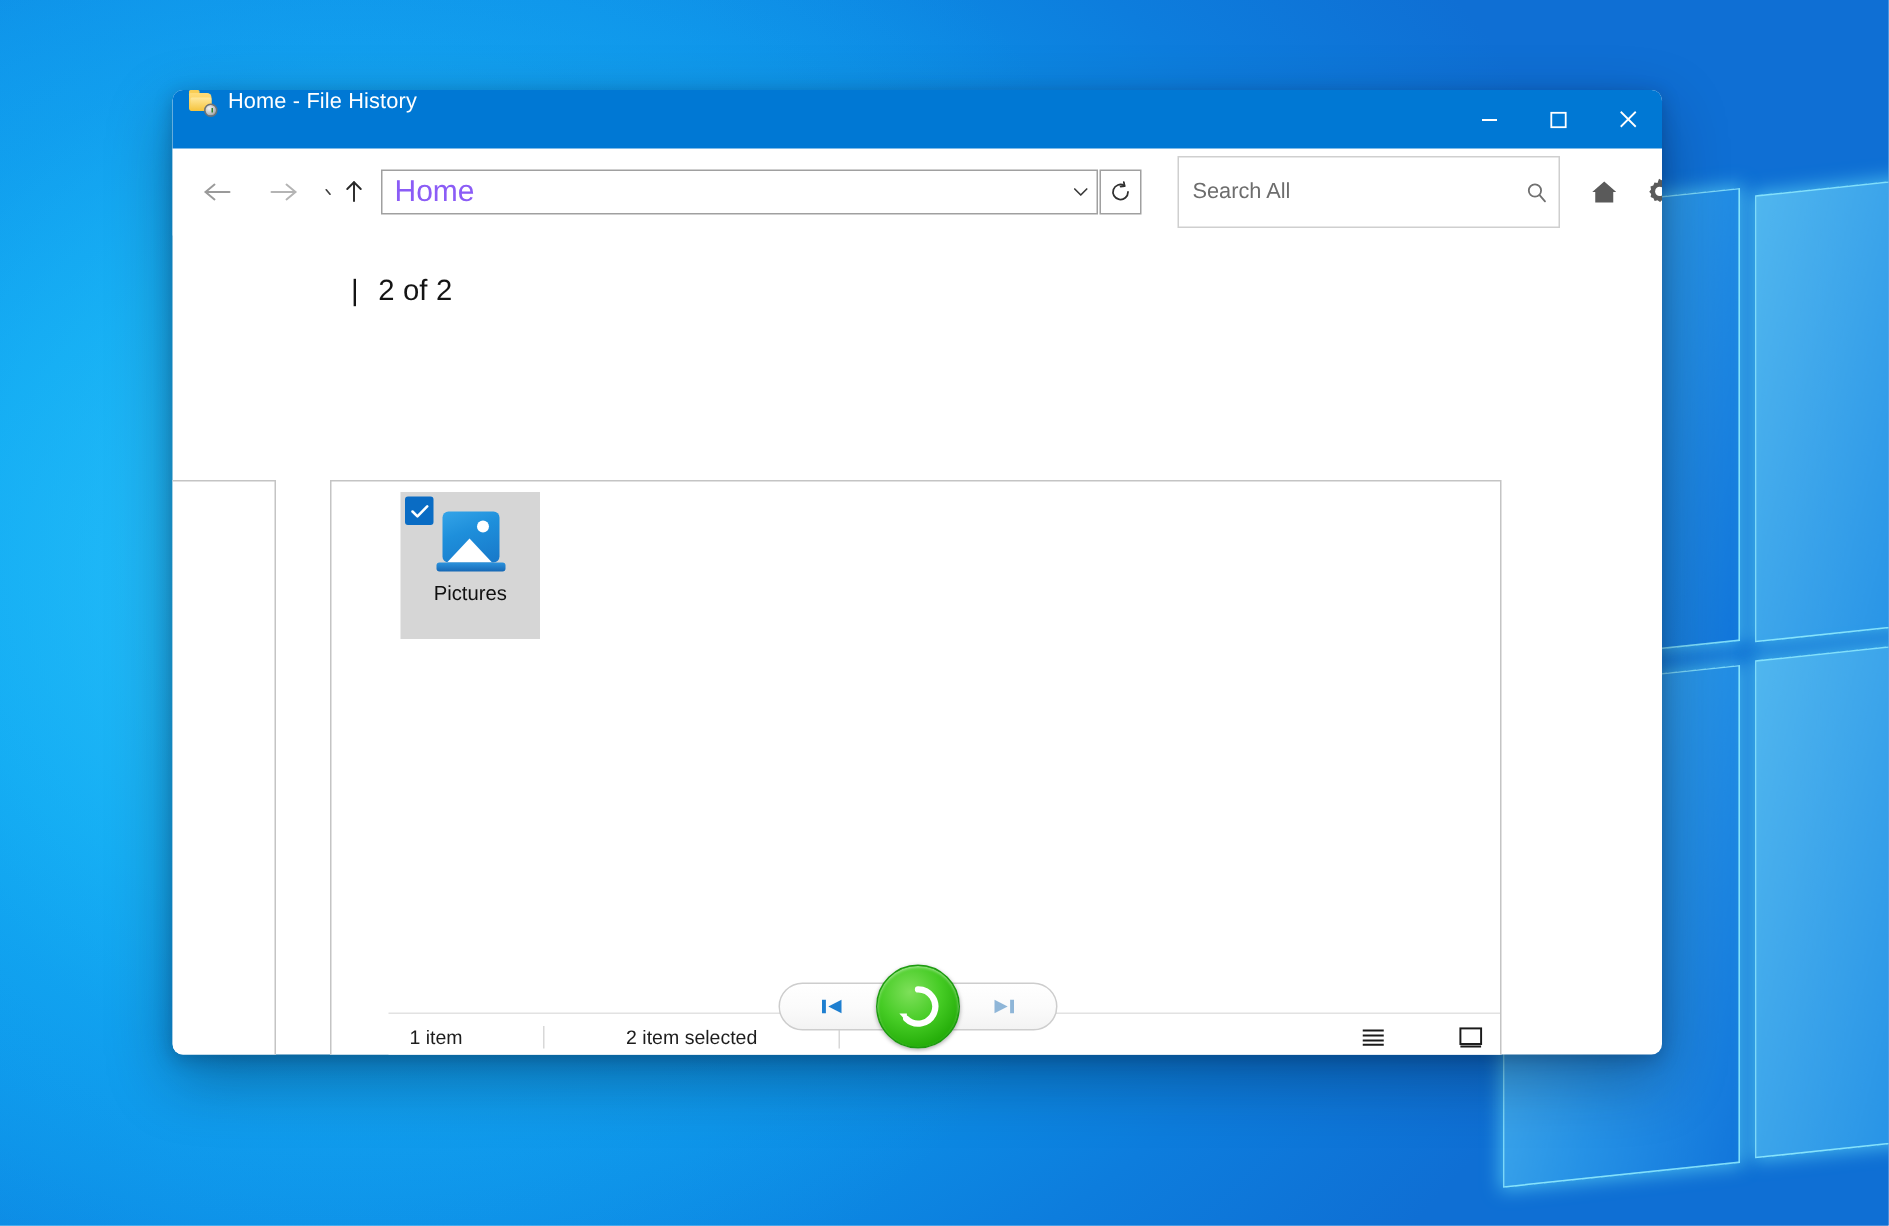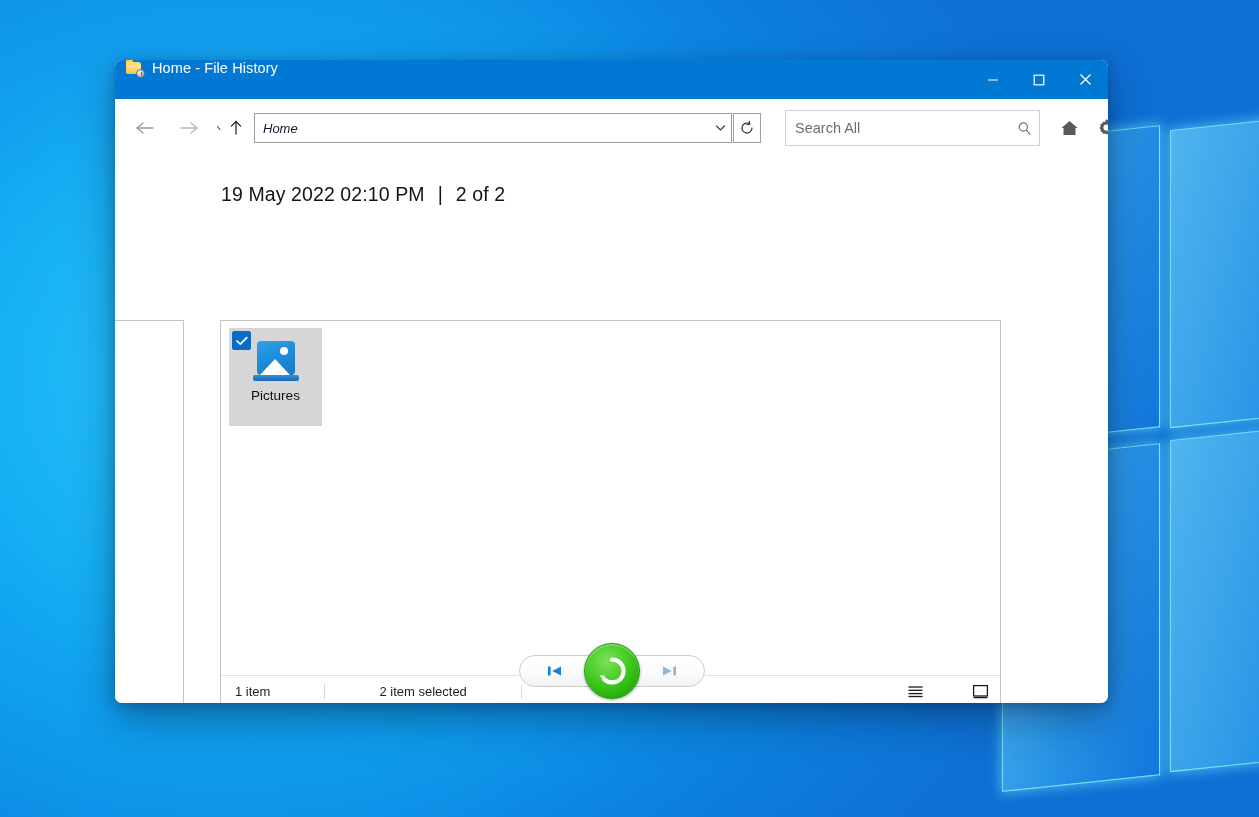--- a/index.html
+++ b/index.html
@@ -164,26 +164,25 @@
     height: 30px;
     margin-left: 9px;
     border: 1px solid #a0a0a0;
     background: #ffffff;
     display: flex;
     align-items: center;
     box-sizing: border-box;
   }
   #address-text {
     flex: 1 1 auto;
-    font-size: 13px;
-    color: #0f172a;
+    font-size: 20px;
+    color: #8b5cf6;
     padding-left: 8px;
     white-space: nowrap;
     overflow: hidden;
-    font-style: italic;
   }
   #address-chevron {
     width: 22px;
     height: 28px;
     display: flex;
     align-items: center;
     justify-content: center;
   }
   #refresh-btn {
     width: 28px;
@@ -192,21 +191,21 @@
     border: 1px solid #a0a0a0;
     background: #ffffff;
     box-sizing: border-box;
     display: flex;
     align-items: center;
     justify-content: center;
     flex: 0 0 auto;
   }
   #searchbox {
     width: 255px;
-    height: 36px;
+    height: 48px;
     margin-left: 24px;
     border: 1px solid #cfcfcf;
     background: #ffffff;
     box-sizing: border-box;
     display: flex;
     align-items: center;
     flex: 0 0 auto;
   }
   #search-input {
     flex: 1 1 auto;
@@ -269,20 +268,21 @@
     position: absolute;
     left: 105px;
     top: 114px;
     width: 781px;
     height: 387px;
     border: 1px solid #c4c4c4;
     box-sizing: border-box;
     background: #ffffff;
     display: flex;
     flex-direction: column;
+    padding-left: 38px;
   }
   #files-grid {
     flex: 1 1 auto;
     padding: 7px 0 0 8px;
   }
 
   
   .file-tile {
     position: relative;
     width: 93px;
@@ -516,21 +516,20 @@
       </div>
       <div class="tool-icon" id="settings-icon-btn">
         <svg width="20" height="20" viewBox="0 0 20 20">
           <path fill="#5a5a5a" d="M10 1.2 L11.7 2.1 L13.4 1.3 L14.6 3.1 L16.6 3.1 L16.8 5.2 L18.5 6.3 L17.6 8.2 L18.5 10 L17 11.3 L17.2 13.3 L15.2 13.9 L14.3 15.7 L12.3 15.3 L10.7 16.6 L9 15.5 L7.1 16 L6.3 14.1 L4.4 13.4 L4.8 11.4 L3.5 9.9 L4.7 8.3 L4.3 6.3 L6.2 5.6 L7 3.7 L9 4 Z"></path>
           <circle cx="10.5" cy="9.6" r="3.1" fill="#ffffff"></circle>
         </svg>
       </div>
     </div>
 
     <div id="version-header">
-      <span>19 May 2022 02:10 PM</span>
       <span id="version-sep">|</span>
       <span>2 of 2</span>
     </div>
 
     <div id="body-area">
 
       <div id="left-panel"></div>
 
       <div id="files-panel">
         <div id="files-grid">

